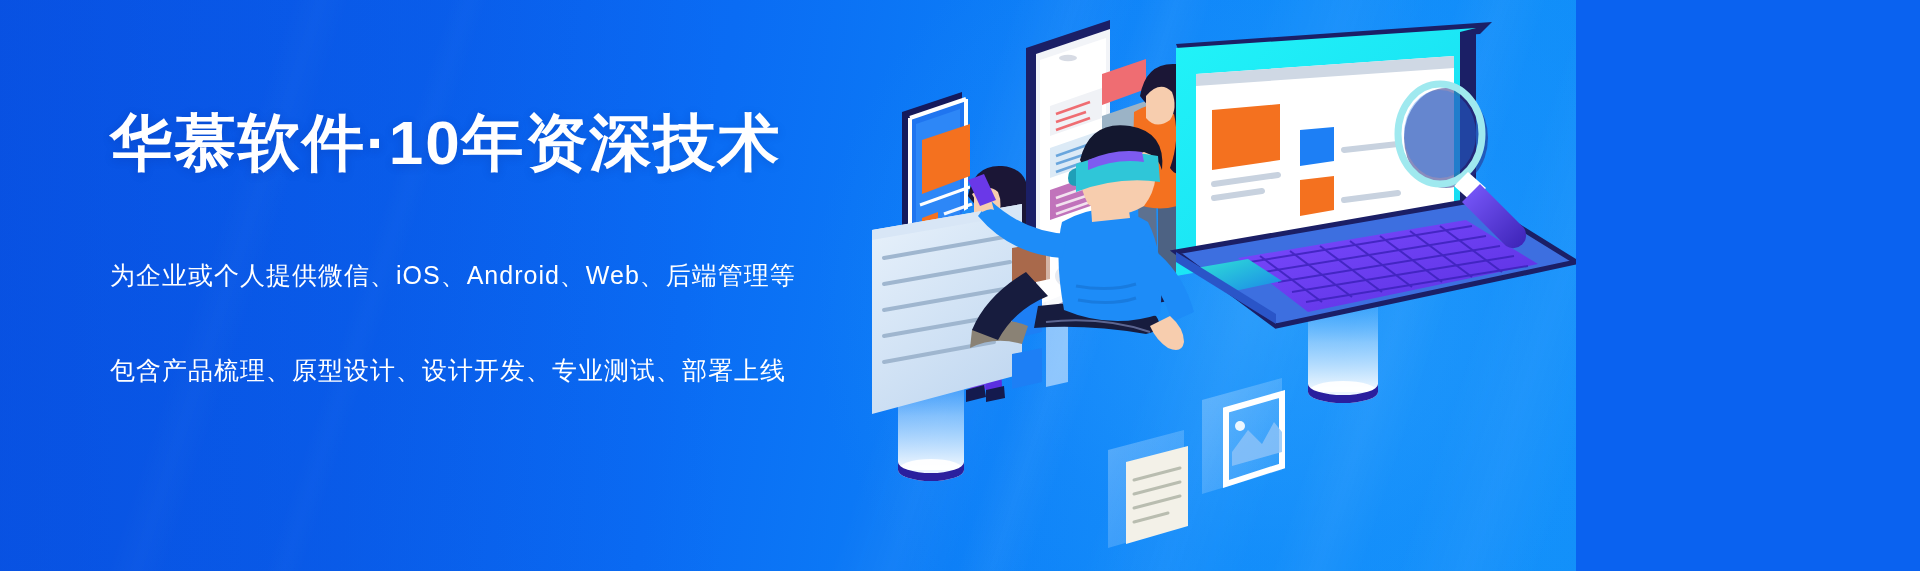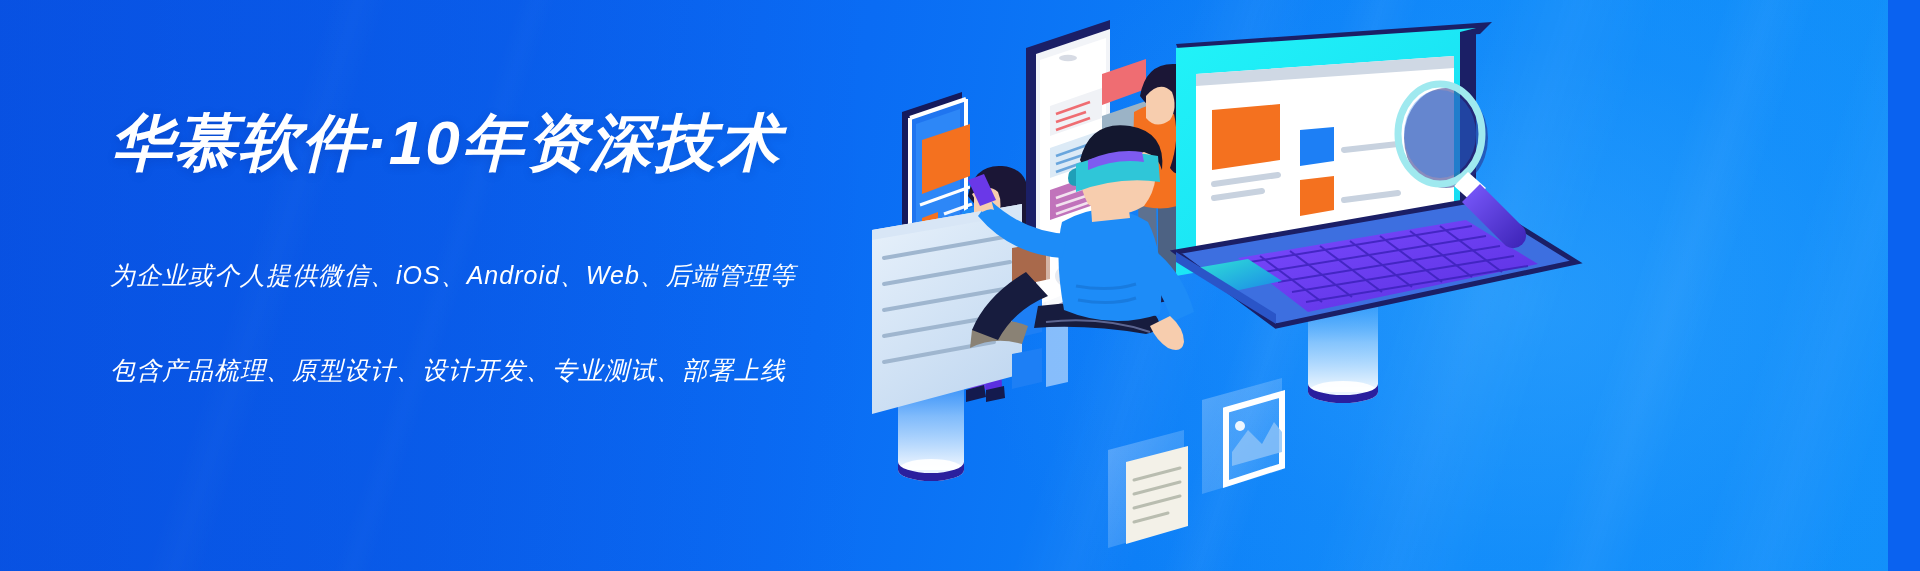--- a/index.html
+++ b/index.html
@@ -2,26 +2,25 @@
 <html><head>
 <meta charset="utf-8">
 <style>
   html, body {
     margin: 0;
     padding: 0;
     background: #0a62f0;
   }
   .banner {
     position: relative;
-    width: 1888px;
+    width: 1576px;
     height: 571px;
     overflow: hidden;
     font-family: "Liberation Sans", "DejaVu Sans", sans-serif;
     background: #14532d;
-    font-style: italic;
   }
   
   .bg-base {
     position: absolute;
     inset: 0;
     background: linear-gradient(100deg,
         #0a5ef2 0%,
         #0a62f0 26%,
         #0a6cf4 44%,
         #0c7ef7 62%,

